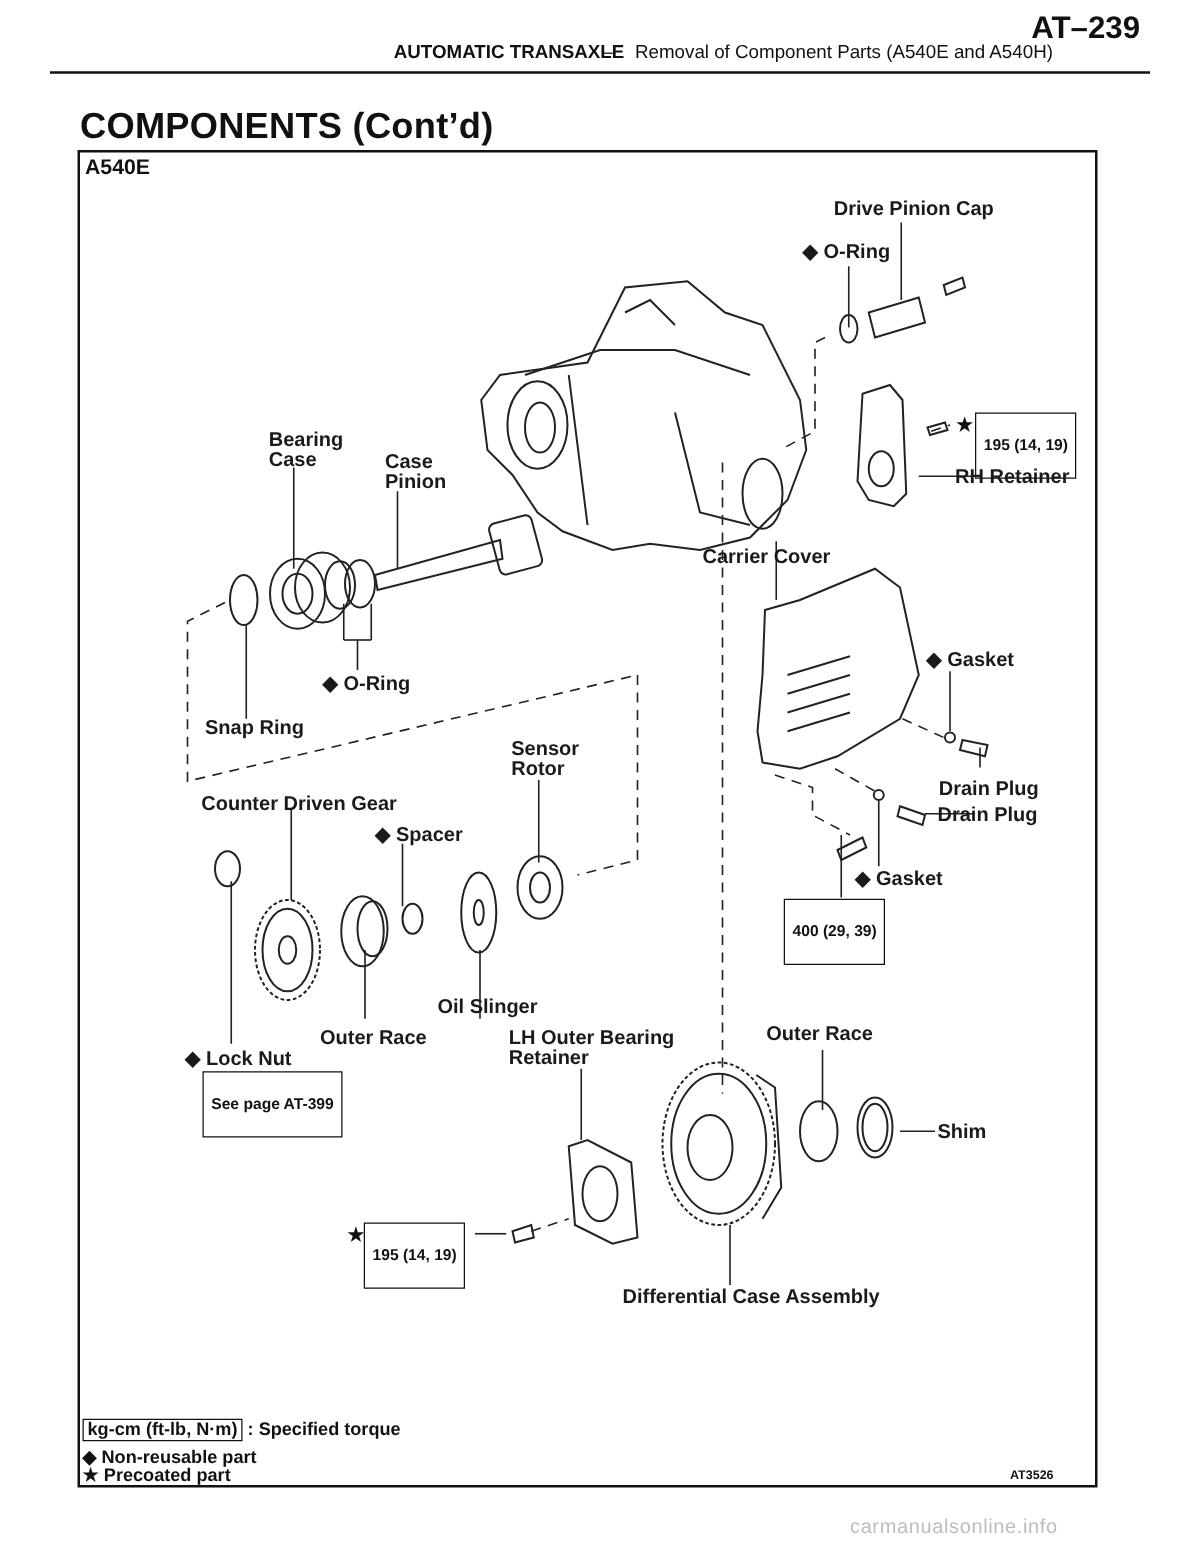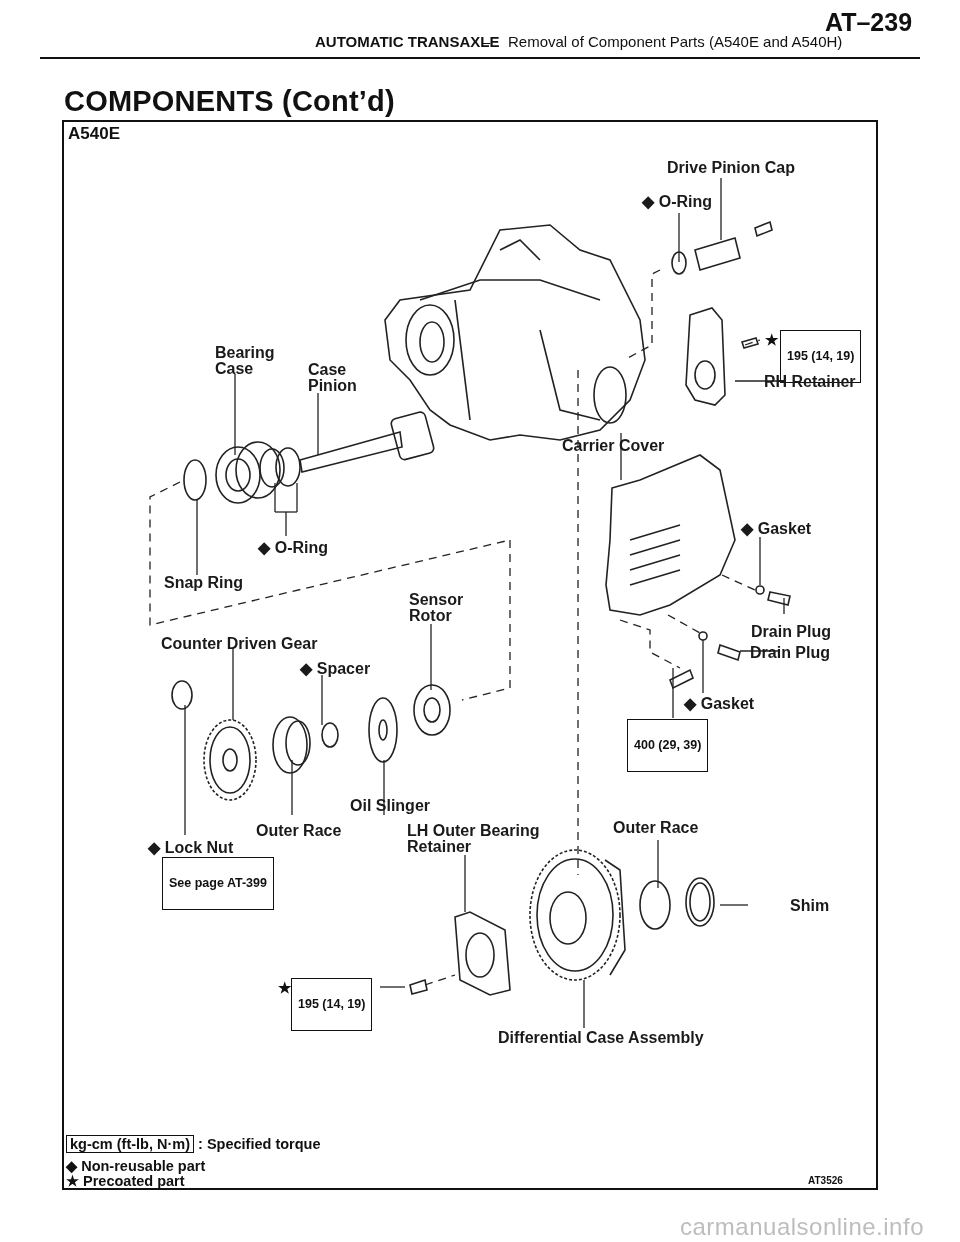--- a/index.html
+++ b/index.html
@@ -12,21 +12,21 @@
   .page-num { left: 825px; top: 8px; font-size: 25px; font-weight: bold; }
   .title { left: 64px; top: 74px; font-size: 29px; font-weight: bold; letter-spacing: 0.2px; margin-top: 11px; }
   .frame { left: 62px; top: 120px; width: 812px; height: 1066px; border: 2.5px solid #111; border-right-width: 2px; }
   .model { left: 68px; top: 124px; font-size: 17px; font-weight: bold; }
   .lbl { font-size: 16px; font-weight: bold; color: #1a1a1a; line-height: 16px; white-space: nowrap; }
   .box { border: 1.6px solid #111; font-size: 12.5px; font-weight: bold; padding: 16px 6px; line-height: 19px; background: #fff; white-space: nowrap; }
   .star, .dia { font-weight: bold; }
   .legend { font-size: 14.5px; font-weight: bold; line-height: 18px; white-space: nowrap; }
   .legend-box { border: 1.4px solid #111; padding: 0 3px; font-weight: bold; }
   .figcode { left: 808px; top: 1175px; font-size: 10px; font-weight: bold; }
-  .watermark { left: 680px; top: 1213px; font-size: 24px; color: #bdbdbd; letter-spacing: 0.5px; }
+  .watermark { left: 680px; top: 1213px; font-size: 16px; color: #bdbdbd; letter-spacing: 0.5px; }
   svg.drawing { position: absolute; left: 0; top: 0; }
 </style>
 </head>
 <body>
 
 <div class="abs page-num">AT–239</div>
 <div class="abs hdr-section">AUTOMATIC TRANSAXLE</div>
 <div class="abs hdr-sep">–</div>
 <div class="abs hdr-sub">Removal of Component Parts (A540E and A540H)</div>
 <div class="abs hdr-line"></div>
@@ -179,21 +179,21 @@
 <div class="abs lbl" style="left:409px;top:592px;"><span>Sensor</span><br><span>Rotor</span></div>
 <div class="abs lbl" style="left:161px;top:636px;">Counter Driven Gear</div>
 <div class="abs lbl" style="left:300px;top:661px;"><span class="dia">◆</span> <span>Spacer</span></div>
 <div class="abs lbl" style="left:350px;top:798px;">Oil Slinger</div>
 <div class="abs lbl" style="left:256px;top:823px;">Outer Race</div>
 <div class="abs lbl" style="left:148px;top:840px;"><span class="dia">◆</span> <span>Lock Nut</span></div>
 <div class="abs box" style="left:147px;top:857px;margin-left:15px;">See page AT-399</div>
 
 <div class="abs lbl" style="left:407px;top:823px;"><span>LH Outer Bearing</span><br><span>Retainer</span></div>
 <div class="abs lbl" style="left:613px;top:820px;">Outer Race</div>
-<div class="abs lbl" style="left:750px;top:898px;margin-left:40px;">Shim</div>
+<div class="abs lbl" style="left:750px;top:898px;">Shim</div>
 <div class="abs" style="left:278px;top:979px;font-weight:bold;font-size:15px;">★</div>
 <div class="abs box" style="left:291px;top:978px;">195 (14, 19)</div>
 <div class="abs lbl" style="left:498px;top:1030px;">Differential Case Assembly</div>
 
 <div class="abs legend" style="left:66px;top:1135px;"><span class="legend-box">kg-cm (ft-lb, N·m)</span> <span>: Specified torque</span></div>
 <div class="abs legend" style="left:66px;top:1157px;"><span>◆</span> <span>Non-reusable part</span></div>
 <div class="abs legend" style="left:66px;top:1172px;"><span>★</span> <span>Precoated part</span></div>
 <div class="abs figcode">AT3526</div>
 
 <div class="abs watermark">carmanualsonline.info</div>

